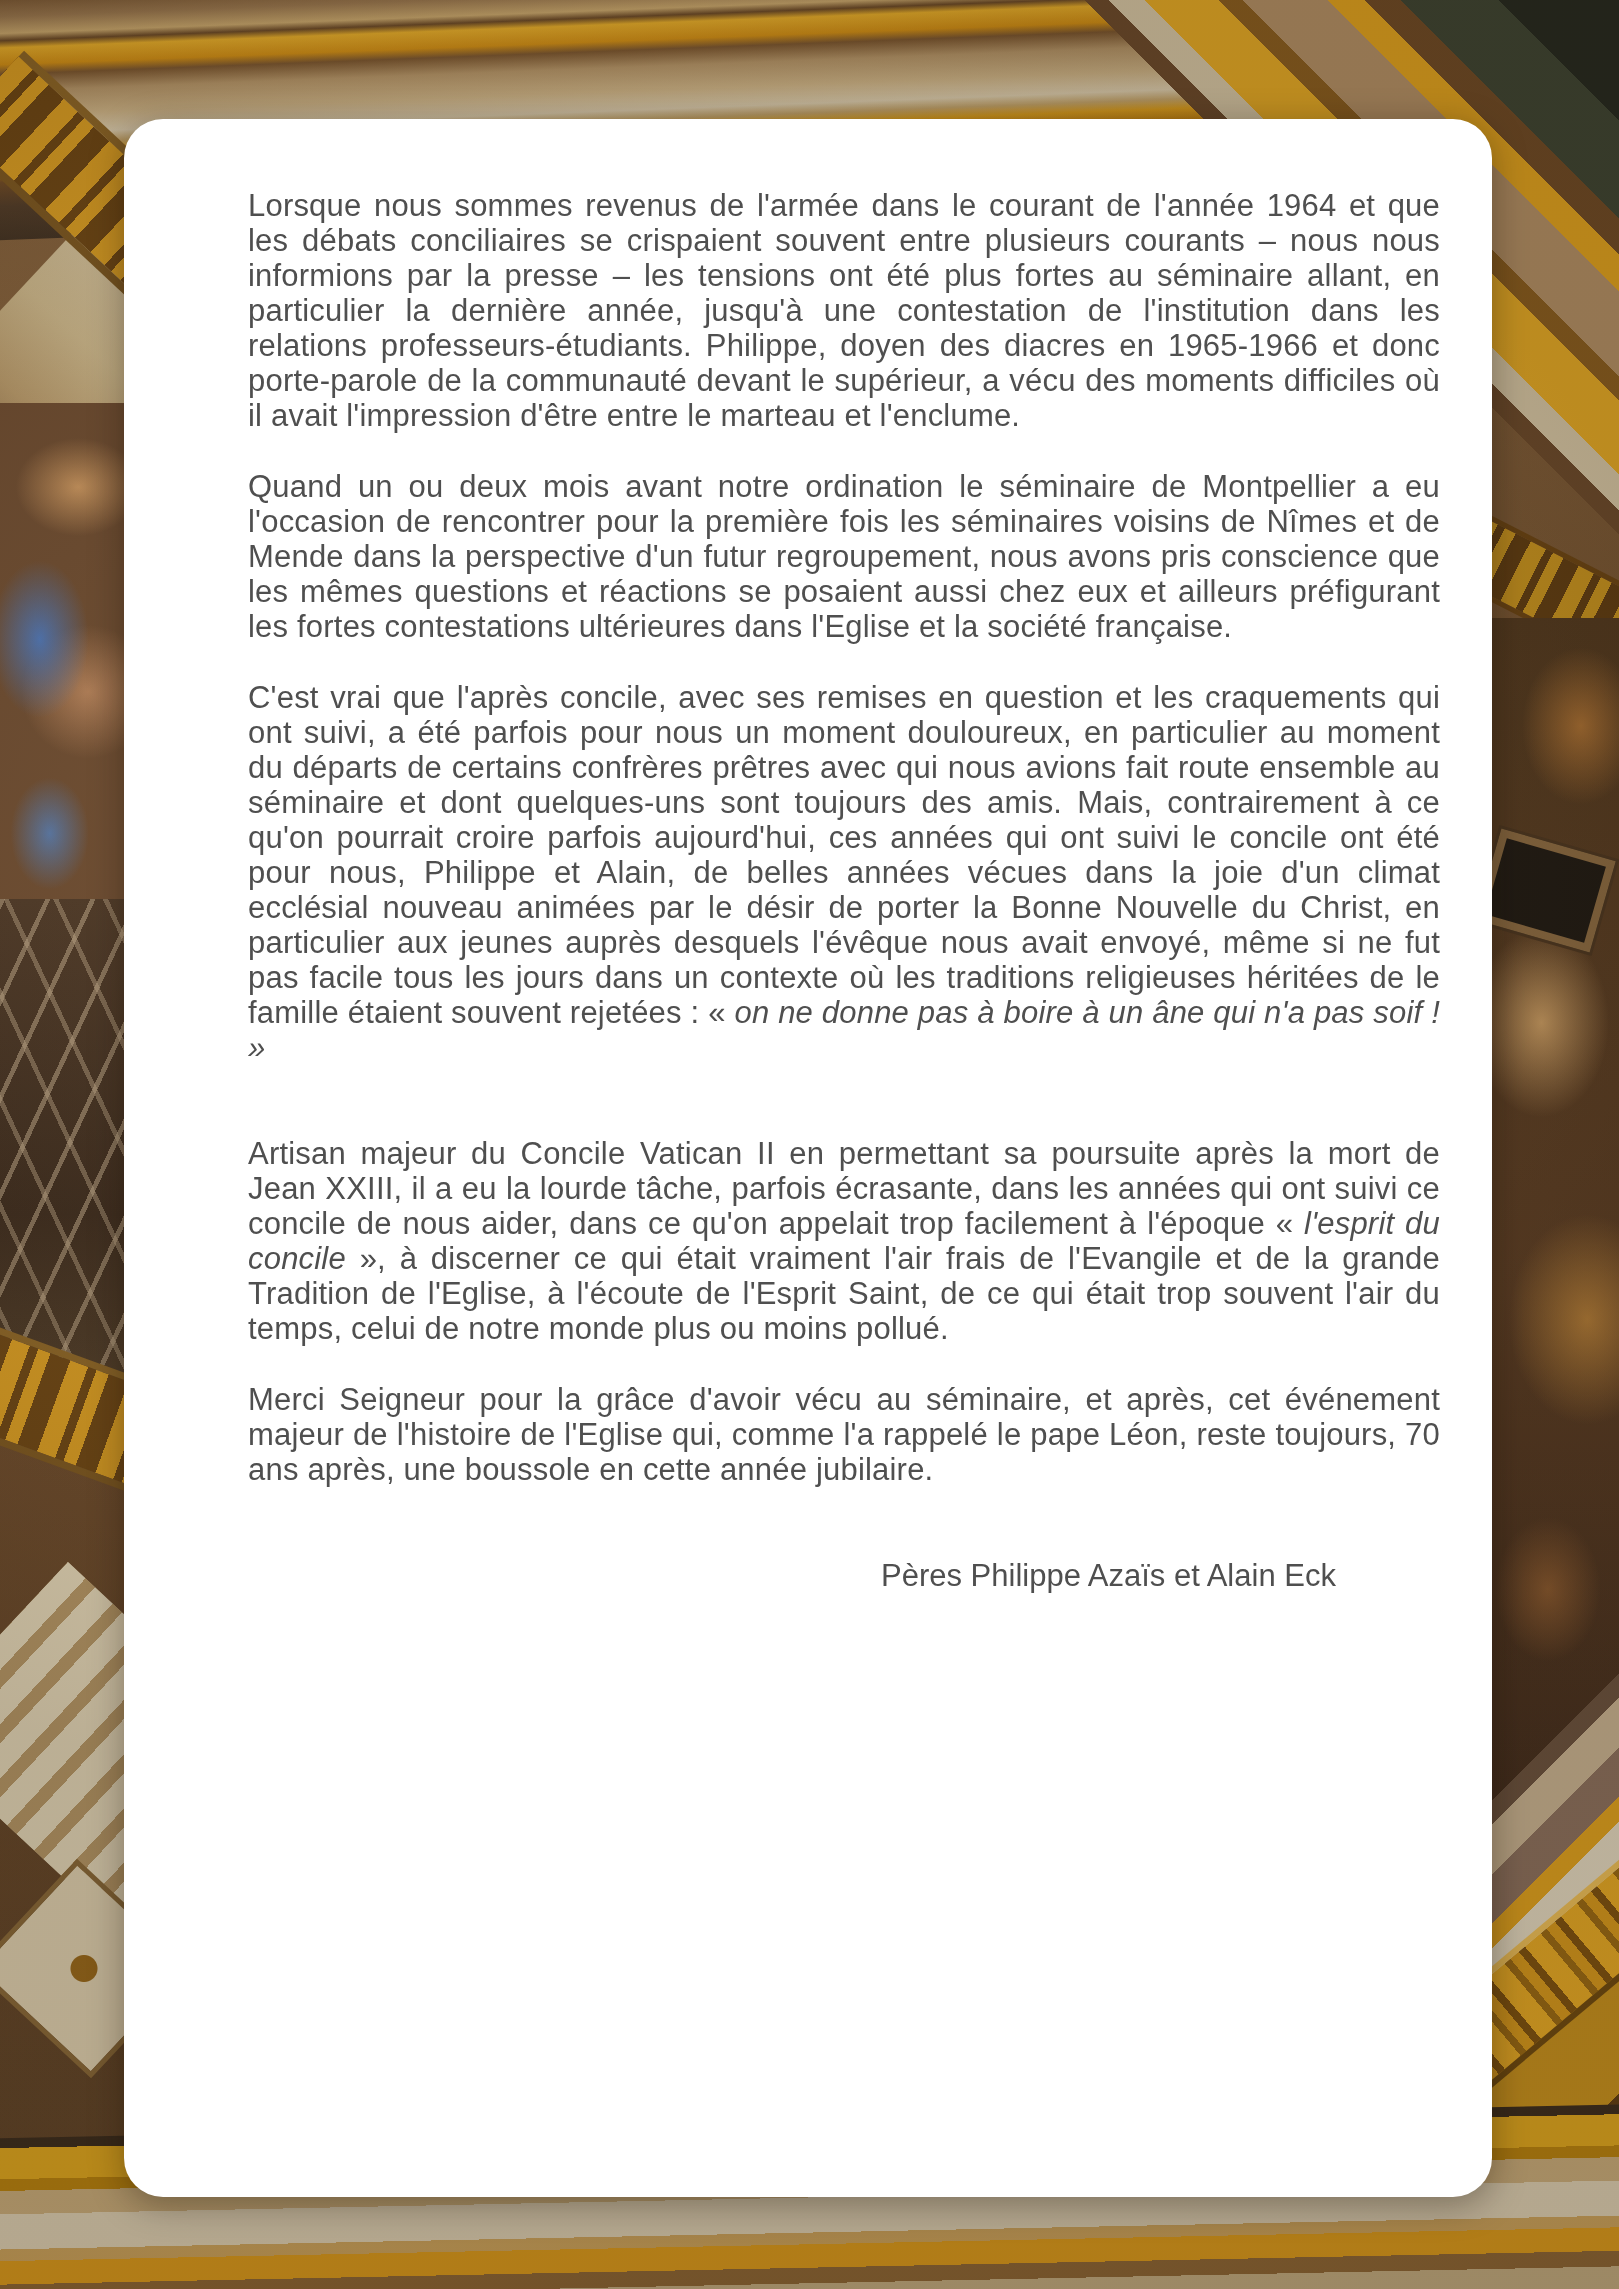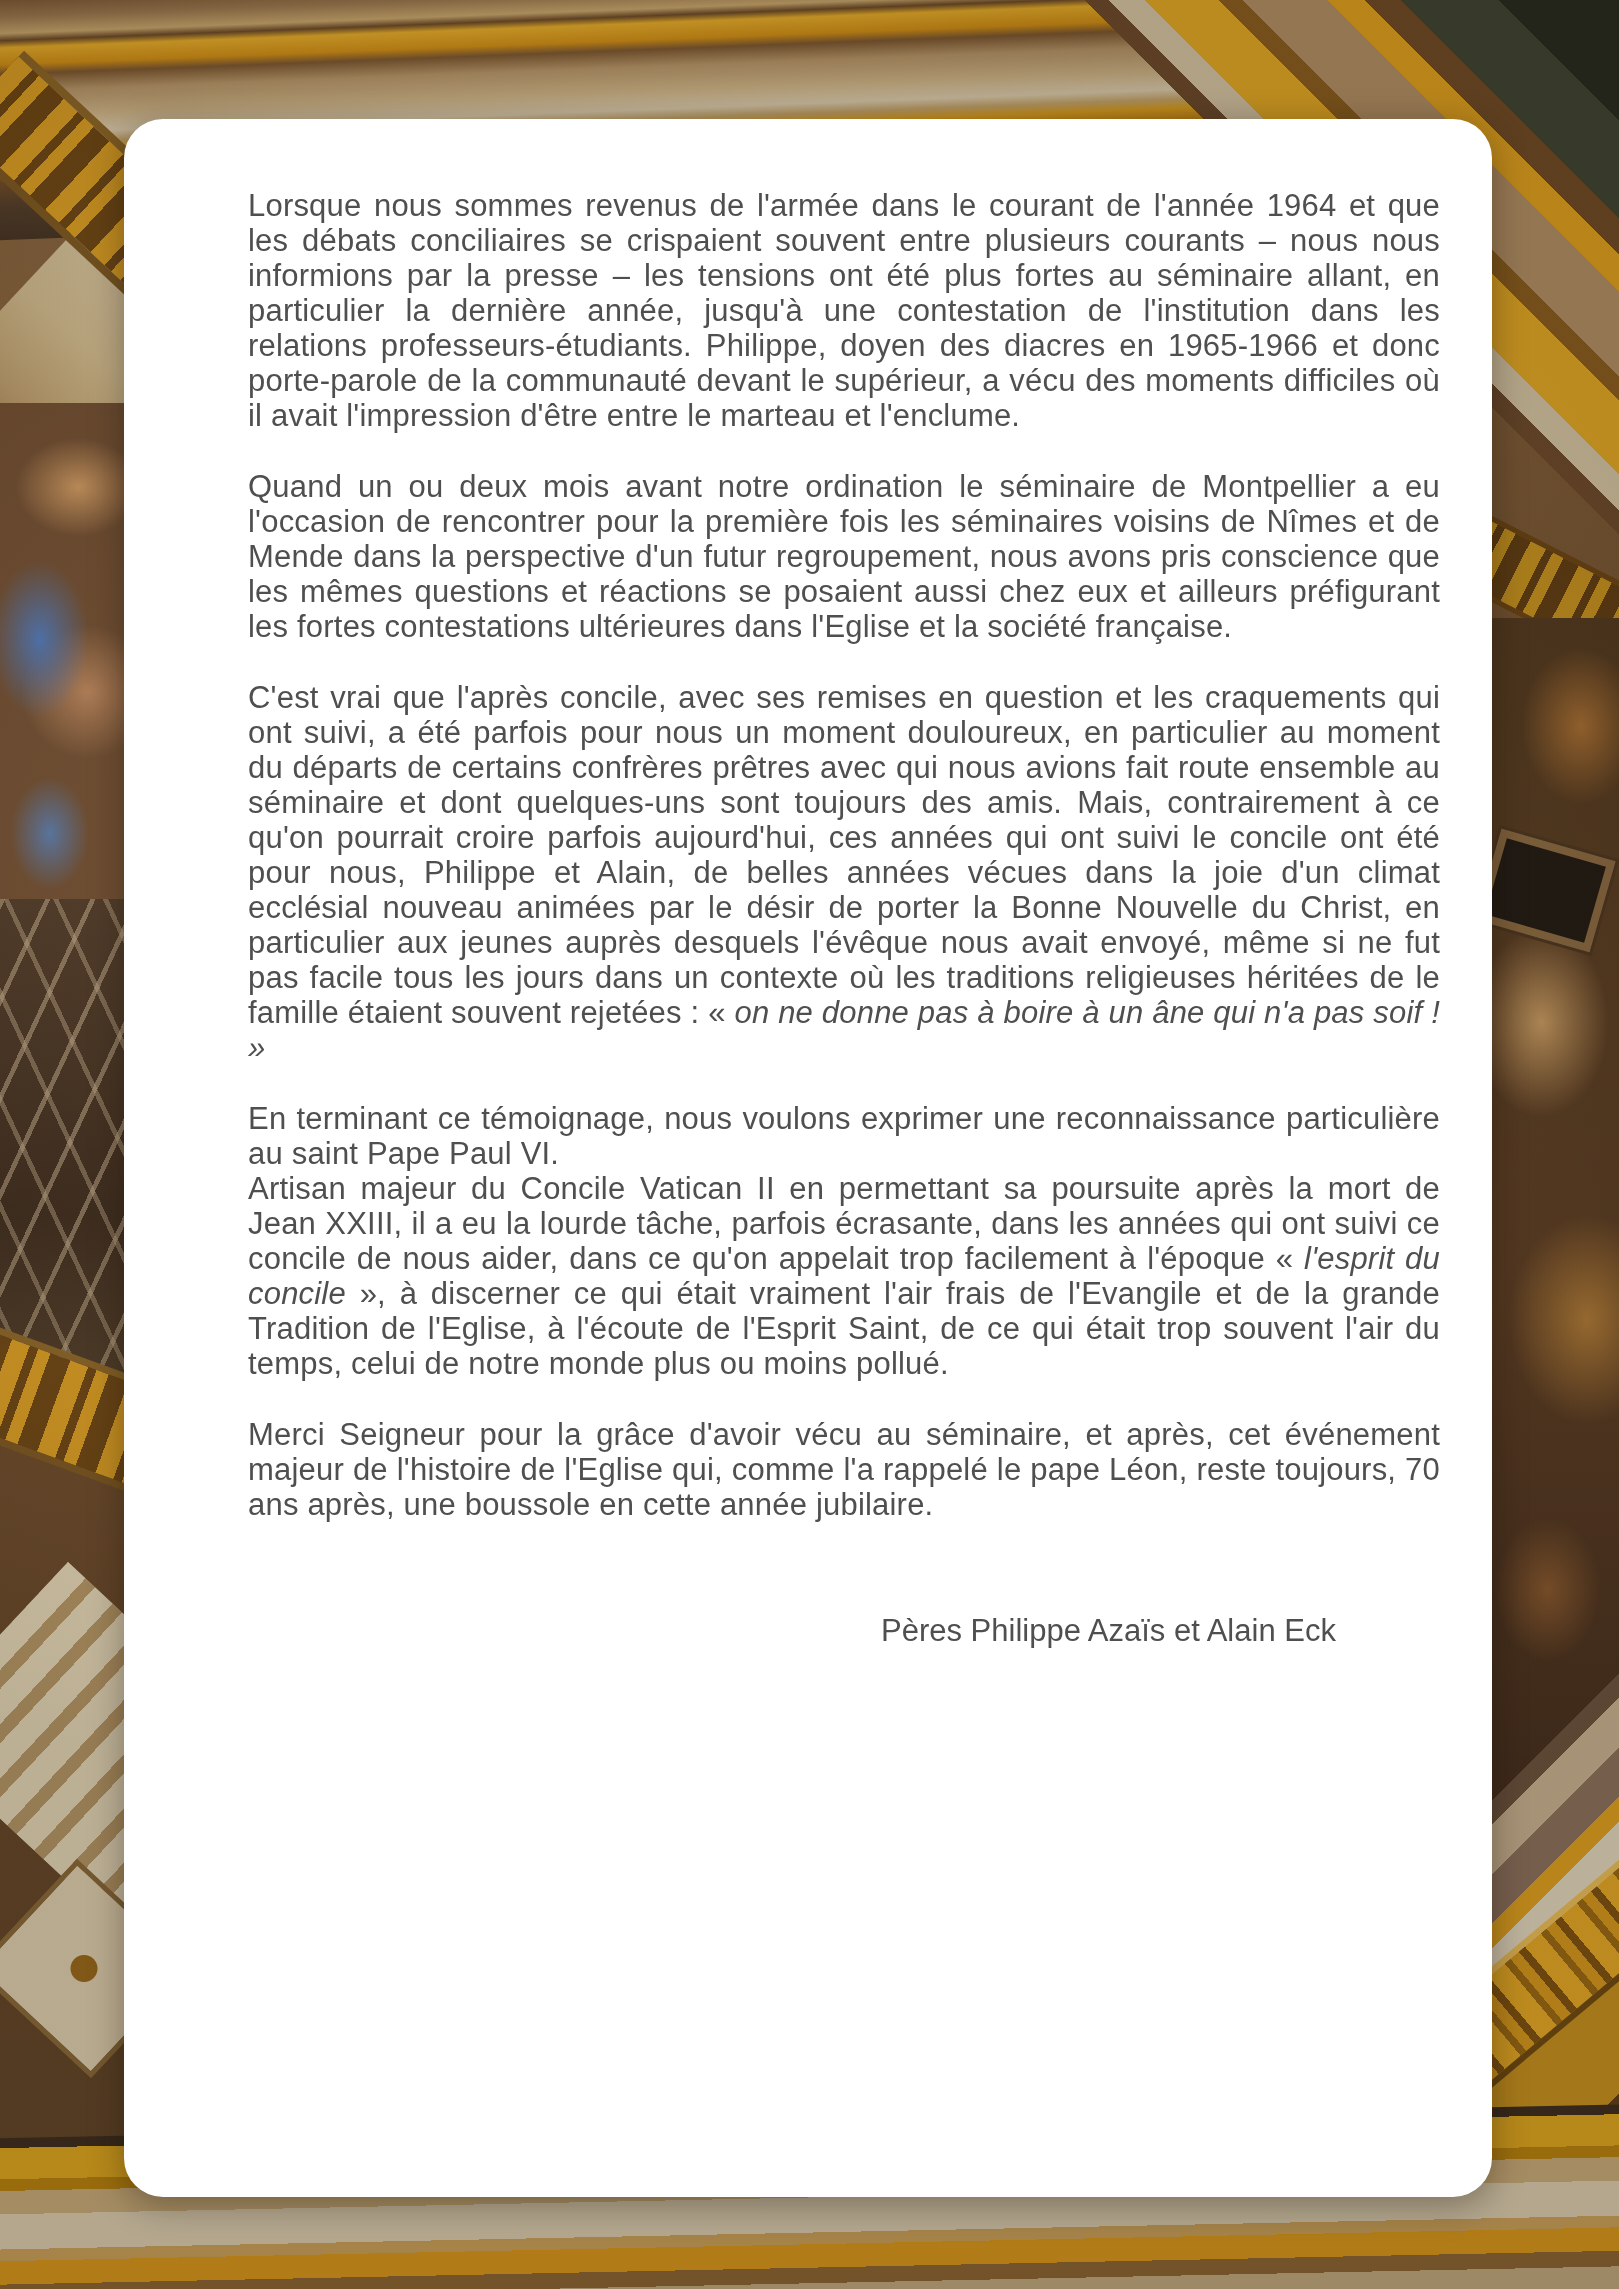--- a/index.html
+++ b/index.html
@@ -96,21 +96,21 @@
   .card .para{
     margin:0 0 36px 0;
     font-size:31px;line-height:35px;
     letter-spacing:0.2px;
     color:var(--c-text,#4f4f4f);
     text-align:justify;
     font-weight:300;
   }
   .card .it{font-style:italic;}
   .signature{
-    margin-top:91px;
+    margin-top:71px;
     padding-left:633px;
     font-size:31px;line-height:35px;
     color:var(--c-text,#4f4f4f);
     white-space:nowrap;
     font-weight:300;
   }
 </style>
 </head>
 <body>
 
@@ -142,21 +142,21 @@
 
     <p class="para">
       <span>Quand un ou deux mois avant notre ordination le séminaire de Montpellier a eu l'occasion de rencontrer pour la première fois les séminaires voisins de Nîmes et de Mende dans la perspective d'un futur regroupement, nous avons pris conscience que les mêmes questions et réactions se posaient aussi chez eux et ailleurs préfigurant les fortes contestations ultérieures dans l'Eglise et la société française.</span>
     </p>
 
     <p class="para">
       <span>C'est vrai que l'après concile, avec ses remises en question et les craquements qui ont suivi, a été parfois pour nous un moment douloureux, en particulier au moment du départs de certains confrères prêtres avec qui nous avions fait route ensemble au séminaire et dont quelques-uns sont toujours des amis. Mais, contrairement à ce qu'on pourrait croire parfois aujourd'hui, ces années qui ont suivi le concile ont été pour nous, Philippe et Alain, de belles années vécues dans la joie d'un climat ecclésial nouveau animées par le désir de porter la Bonne Nouvelle du Christ, en particulier aux jeunes auprès desquels l'évêque nous avait envoyé, même si ne fut pas facile tous les jours dans un contexte où les traditions religieuses héritées de le famille étaient souvent rejetées : « </span><span class="it">on ne donne pas à boire à un âne qui n'a pas soif ! »</span>
     </p>
 
     <p class="para">
-      <span>En terminant ce témoignage, nous voulons exprimer une reconnaissance particulière au saint Pape Paul VI.</span><br>
+      <br>
       <span>Artisan majeur du Concile Vatican II en permettant sa poursuite après la mort de Jean XXIII, il a eu la lourde tâche, parfois écrasante, dans les années qui ont suivi ce concile de nous aider, dans ce qu'on appelait trop facilement à l'époque « </span><span class="it">l'esprit du concile</span><span> », à discerner ce qui était vraiment l'air frais de l'Evangile et de la grande Tradition de l'Eglise, à l'écoute de l'Esprit Saint, de ce qui était trop souvent l'air du temps, celui de notre monde plus ou moins pollué.</span>
     </p>
 
     <p class="para">
       <span>Merci Seigneur pour la grâce d'avoir vécu au séminaire, et après, cet événement majeur de l'histoire de l'Eglise qui, comme l'a rappelé le pape Léon, reste toujours, 70 ans après, une boussole en cette année jubilaire.</span>
     </p>
 
     <div class="signature">Pères Philippe Azaïs et Alain Eck</div>
 
   </div>

